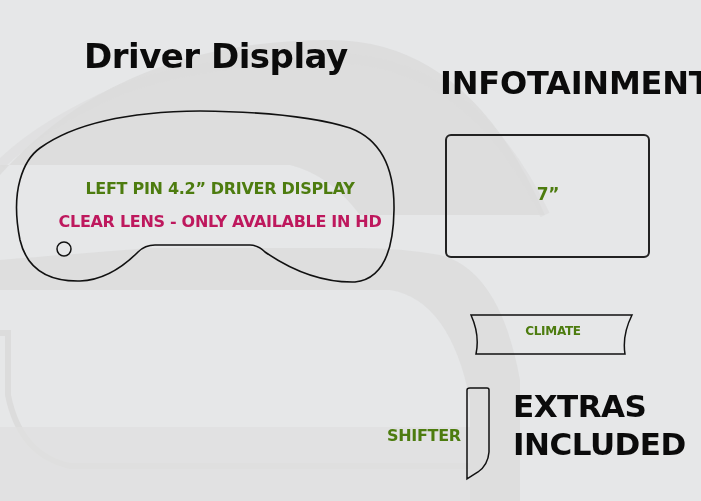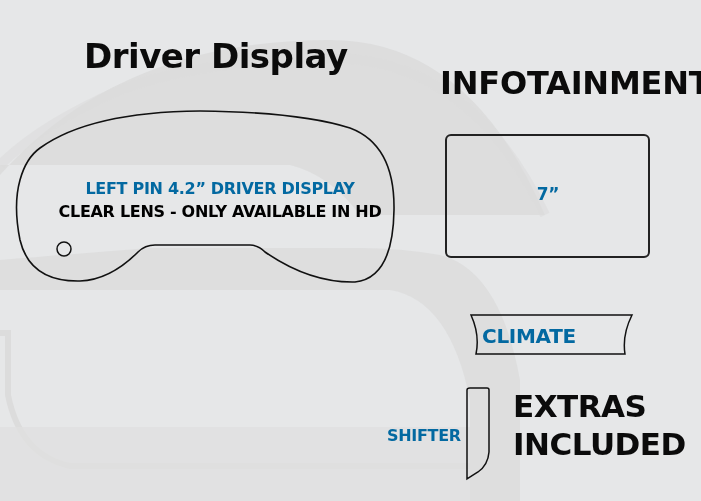--- a/index.html
+++ b/index.html
@@ -48,37 +48,37 @@
       left: 0; top: 0;
       width: 701px; height: 501px;
     }
     .label {
       position: absolute;
       font-weight: bold;
       white-space: nowrap;
       text-align: center;
       letter-spacing: -0.3px;
     }
-    .orange { color: #0369a1; }
-    .red { color: #000000; }
+    .orange { color: #4d7c0f; }
+    .red { color: #be185d; margin-top: 10px; }
     .lbl-left-pin {
       left: 30px; width: 380px; top: 179px;
       font-size: 16px;
     }
     .lbl-clear-lens {
       left: 30px; width: 380px; top: 202px;
       font-size: 16px;
     }
     .lbl-seven {
       left: 447px; width: 202px; top: 184px;
       font-size: 17px;
     }
     .lbl-climate {
-      left: 454px; width: 150px; top: 324px;
-      font-size: 20px;
+      left: 478px; width: 150px; top: 324px;
+      font-size: 12px;
       text-align: center;
     }
     .lbl-shifter {
       left: 380px; top: 426px;
       font-size: 16px;
       margin-left: 7px;
     }
   </style>
 </head>
 <body>

